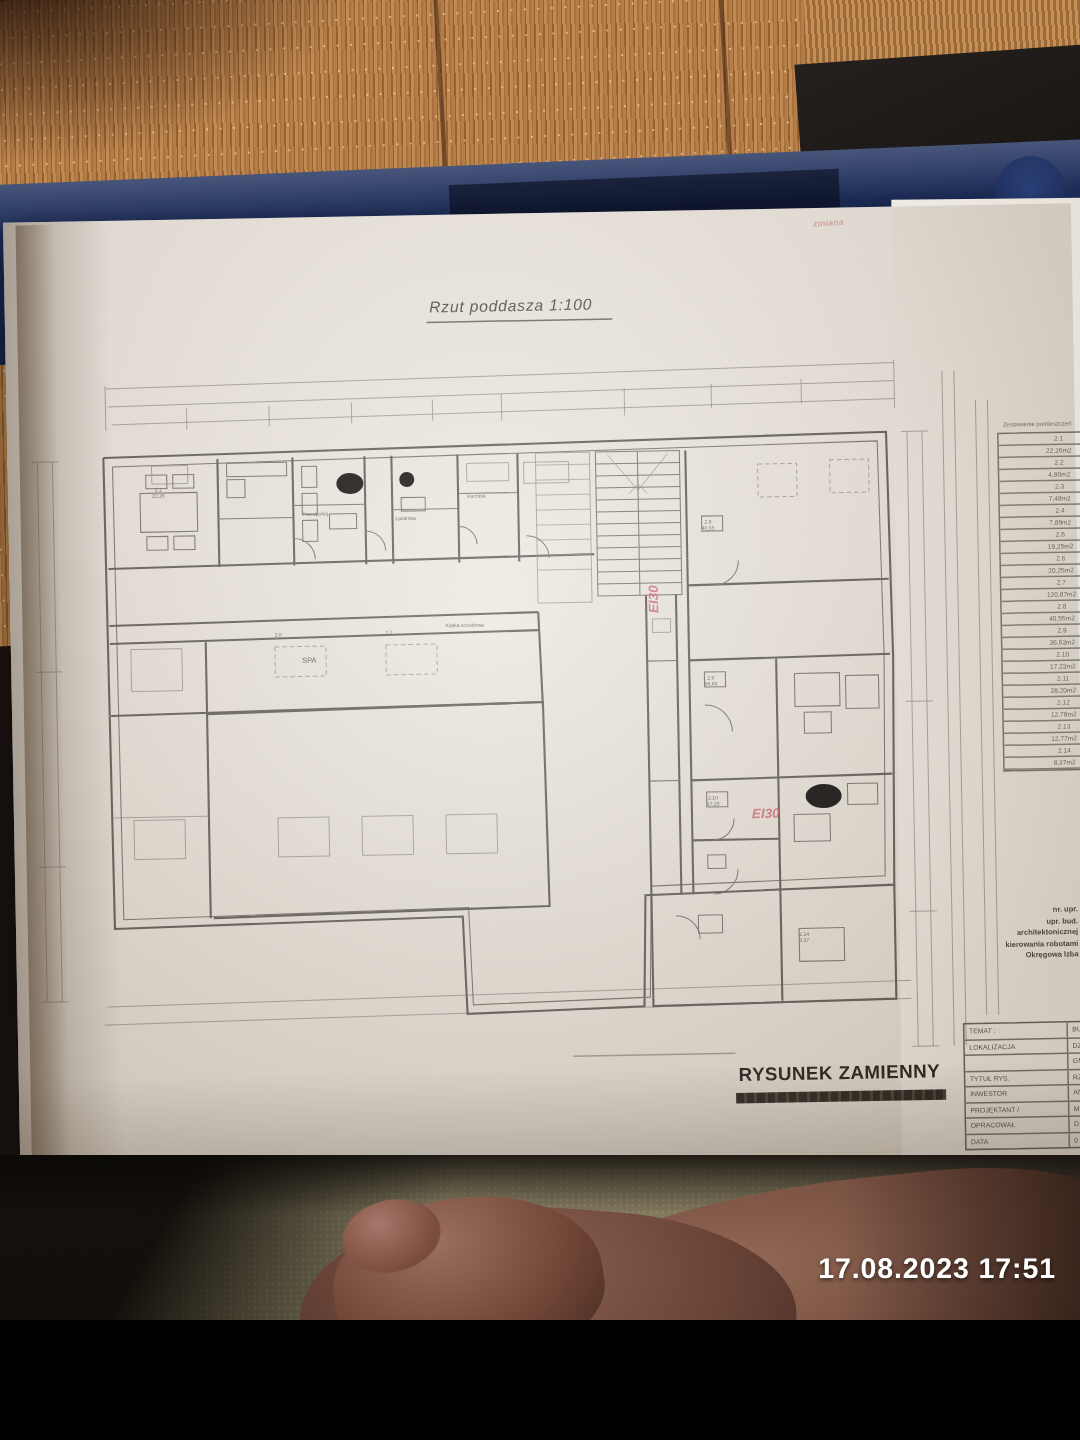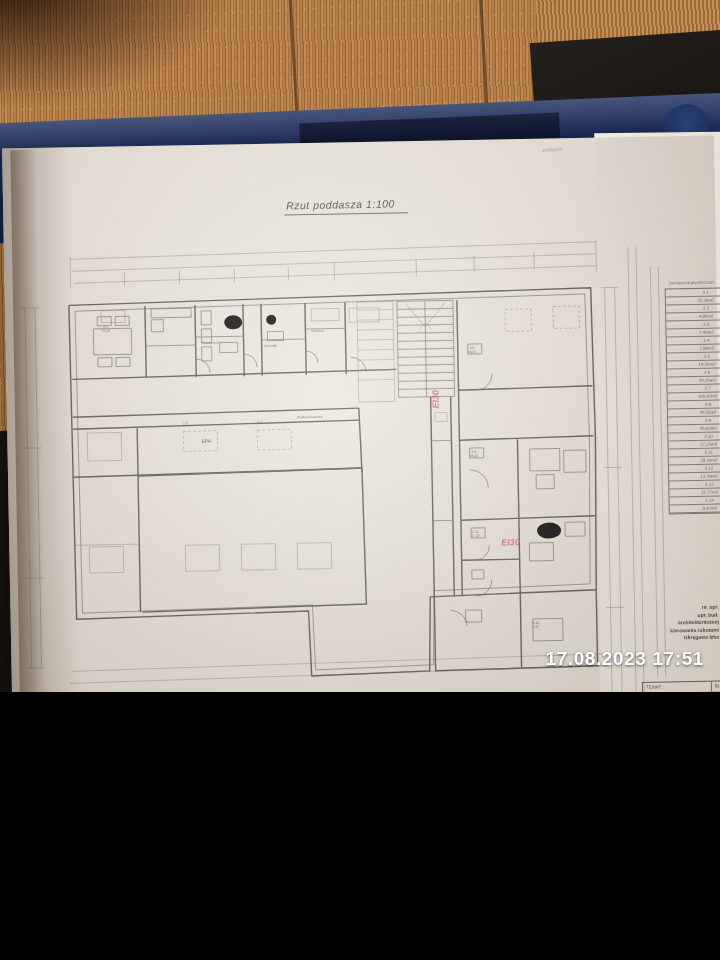--- a/index.html
+++ b/index.html
@@ -1,17 +1,17 @@
 <!DOCTYPE html>
 <html><head>
 <meta charset="utf-8">
 <style>
   html,body{margin:0;padding:0;background:#000;}
   body{font-family:"Liberation Sans",sans-serif;}
-  #shot{position:relative;width:720px;height:692px;overflow:hidden;background:#1a1410;}
+  #shot{position:relative;width:720px;height:880px;overflow:hidden;background:#1a1410;}
 
   
   .deck{position:absolute;left:-40px;top:-20px;width:820px;height:430px;
         background:
           repeating-linear-gradient(92deg,
             #c08b52 0px,#c08b52 2px,
             #a87040 2px,#a87040 3px,
             #b47e49 3px,#b47e49 5px,
             #96602f 5px,#96602f 6px);
         transform:rotate(-3.2deg);}

